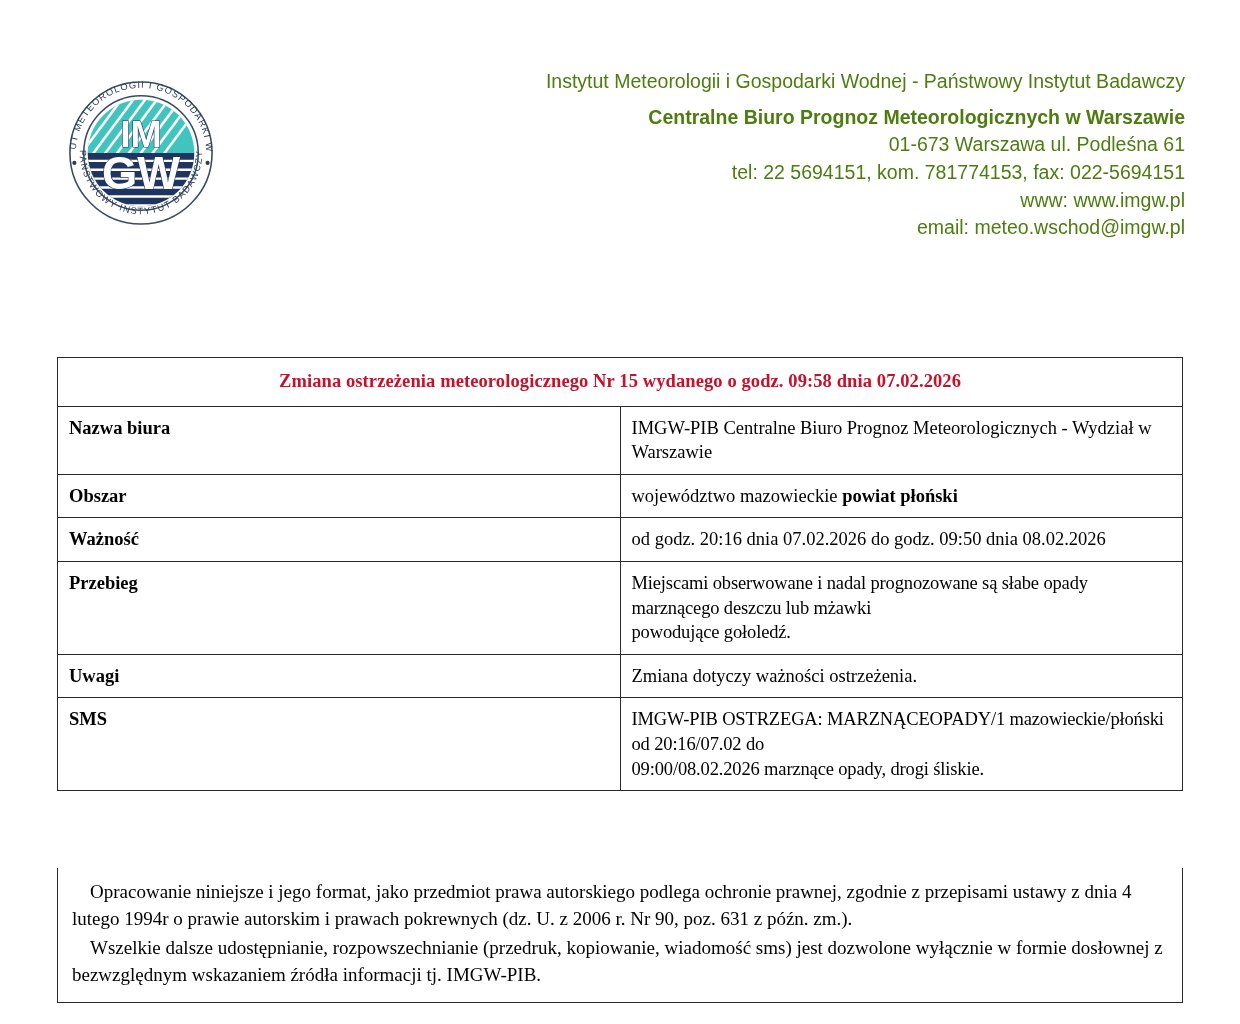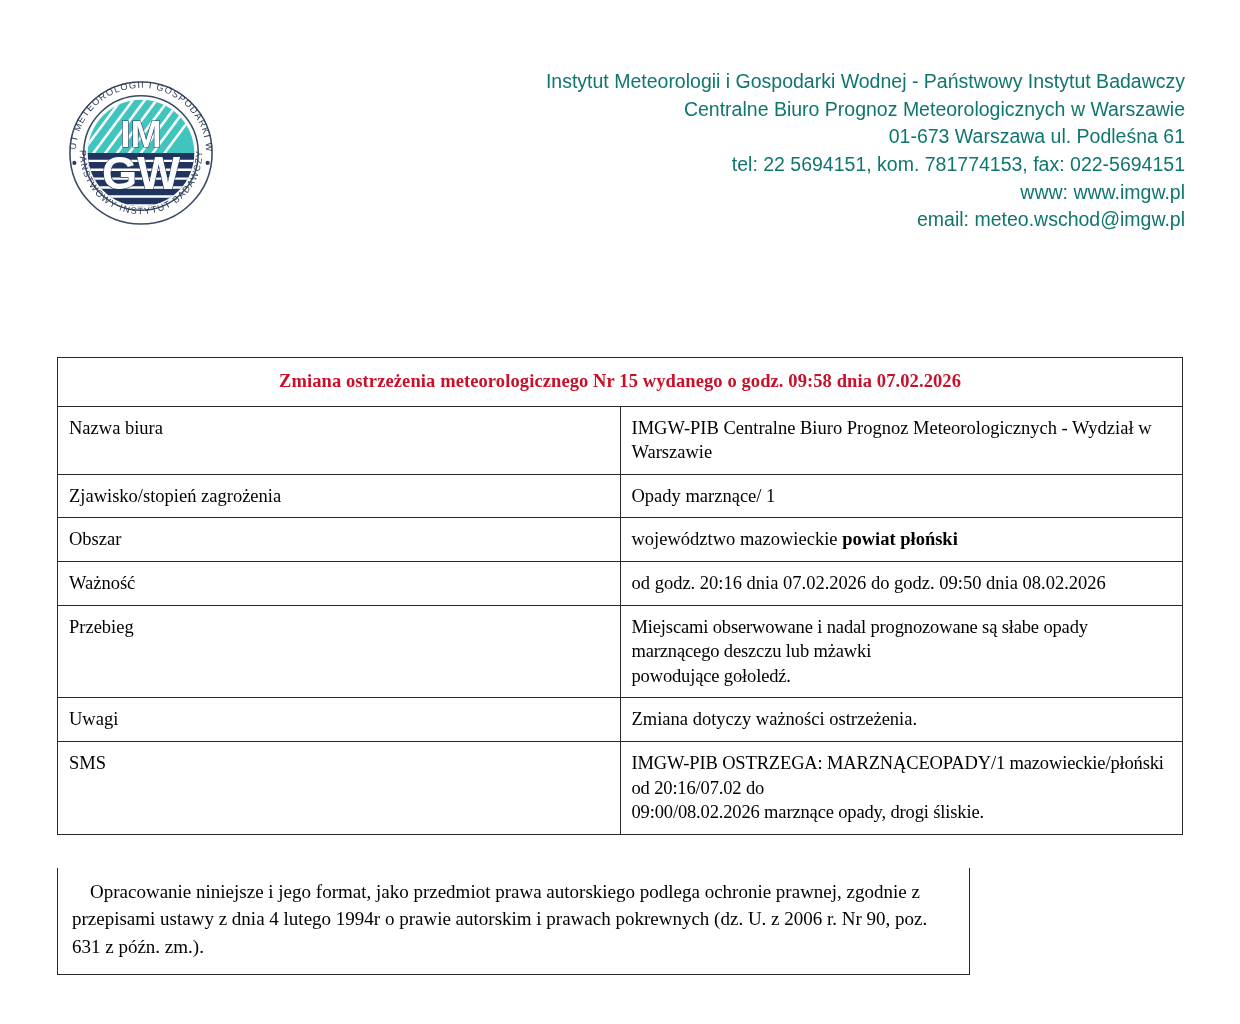--- a/index.html
+++ b/index.html
@@ -30,48 +30,48 @@
     height: 152px;
   }
   .logo-svg { display: block; width: 158px; height: 152px; }
 
   .org-block {
     position: absolute;
     right: 55px;
     top: 68px;
     text-align: right;
     font-family: "Liberation Sans", "DejaVu Sans", sans-serif;
-    color: #0f766e;
+    color: #4d7c0f;
     line-height: 1.42;
   }
   .org-line {
     font-size: 19.5px;
     white-space: nowrap;
   }
-  .org-line.bold { font-weight: normal; }
+  .org-line.bold { font-weight: bold; margin-top: 8px; }
 
   
   .warn-table {
     position: absolute;
     left: 57px;
     top: 357px;
     width: 1126px;
     border-collapse: collapse;
     table-layout: fixed;
   }
   .warn-table td {
     border: 1.6px solid #2a2a2a;
     padding: 9px 10px 9px 11px;
     vertical-align: top;
     font-size: 18.5px;
     line-height: 1.33;
   }
   .warn-table td.label {
     width: 298px;
-    font-weight: normal;
+    font-weight: bold;
     white-space: normal;
   }
   .warn-table td.value {
     width: auto;
   }
   .title-cell {
     text-align: center;
     color: #c8102a;
     font-weight: bold;
     font-size: 22.5px;
@@ -80,21 +80,21 @@
   }
   .value b { font-weight: bold; }
   .val-line { display: block; }
   .tight { letter-spacing: -0.15px; }
 
   
   .footer-box {
     position: absolute;
     left: 57px;
     top: 868px;
-    width: 913px;
+    width: 1126px;
     box-sizing: border-box;
     border: 1.6px solid #2a2a2a;
     border-top: none;
     padding: 10px 14px 14px 14px;
     font-size: 19px;
     line-height: 1.44;
   }
   .footer-para {
     margin: 0;
     text-indent: 18px;
@@ -181,24 +181,20 @@
   <tbody>
     <tr>
       <td class="title-cell" colspan="2">Zmiana ostrzeżenia meteorologicznego Nr 15 wydanego o godz. 09:58 dnia 07.02.2026</td>
     </tr>
 
     <tr>
       <td class="label">Nazwa biura</td>
       <td class="value">IMGW-PIB Centralne Biuro Prognoz Meteorologicznych - Wydział w Warszawie</td>
     </tr>
 
-    <tr>
-      <td class="label">Zjawisko/stopień zagrożenia</td>
-      <td class="value">Opady marznące/ 1</td>
-    </tr>
 
     <tr>
       <td class="label">Obszar</td>
       <td class="value"><span>województwo mazowieckie </span><b>powiat płoński</b></td>
     </tr>
 
     <tr>
       <td class="label">Ważność</td>
       <td class="value">od godz. 20:16 dnia 07.02.2026 do godz. 09:50 dnia 08.02.2026</td>
     </tr>
@@ -223,13 +219,14 @@
       <td class="value">
         <span class="val-line tight">IMGW-PIB OSTRZEGA: MARZNĄCEOPADY/1 mazowieckie/płoński od 20:16/07.02 do</span>
         <span class="val-line tight">09:00/08.02.2026 marznące opady, drogi śliskie.</span>
       </td>
     </tr>
   </tbody>
 </table>
 
 <div class="footer-box">
   <p class="footer-para">Opracowanie niniejsze i jego format, jako przedmiot prawa autorskiego podlega ochronie prawnej, zgodnie z przepisami ustawy z dnia 4 lutego 1994r o prawie autorskim i prawach pokrewnych (dz. U. z 2006 r. Nr 90, poz. 631 z późn.  zm.).</p>
+  <p class="footer-para">Wszelkie dalsze udostępnianie, rozpowszechnianie (przedruk, kopiowanie, wiadomość   sms) jest dozwolone wyłącznie w formie dosłownej z bezwzględnym wskazaniem źródła  informacji tj. IMGW-PIB.</p>
 </div>
 
 </body></html>

